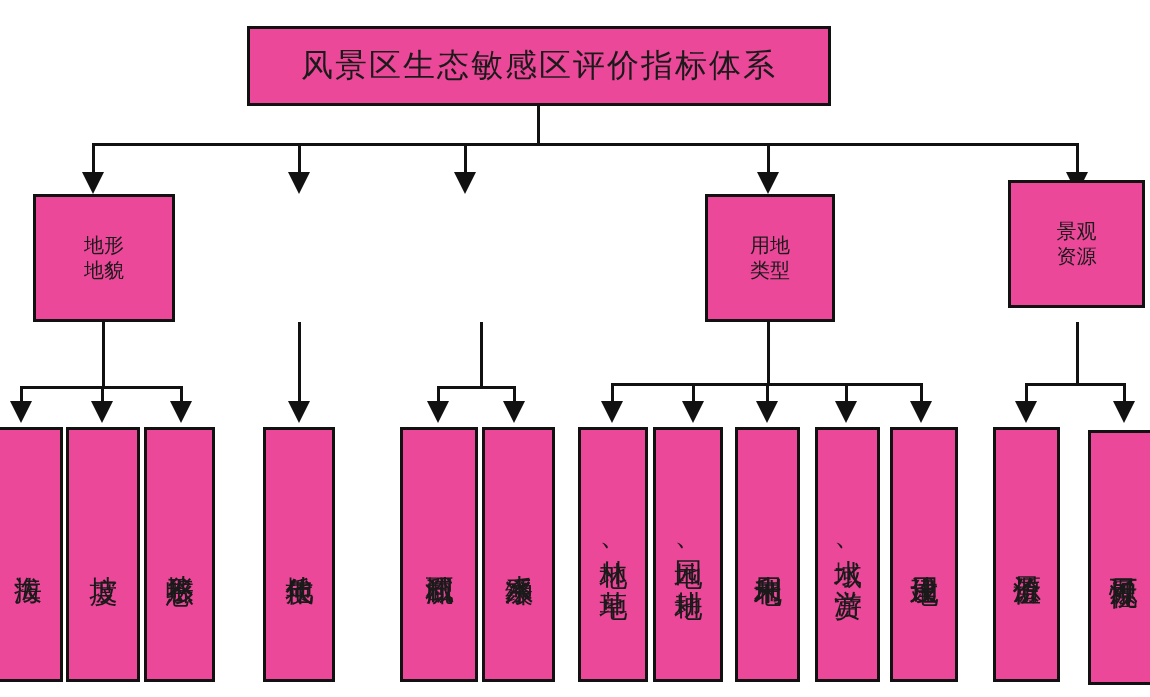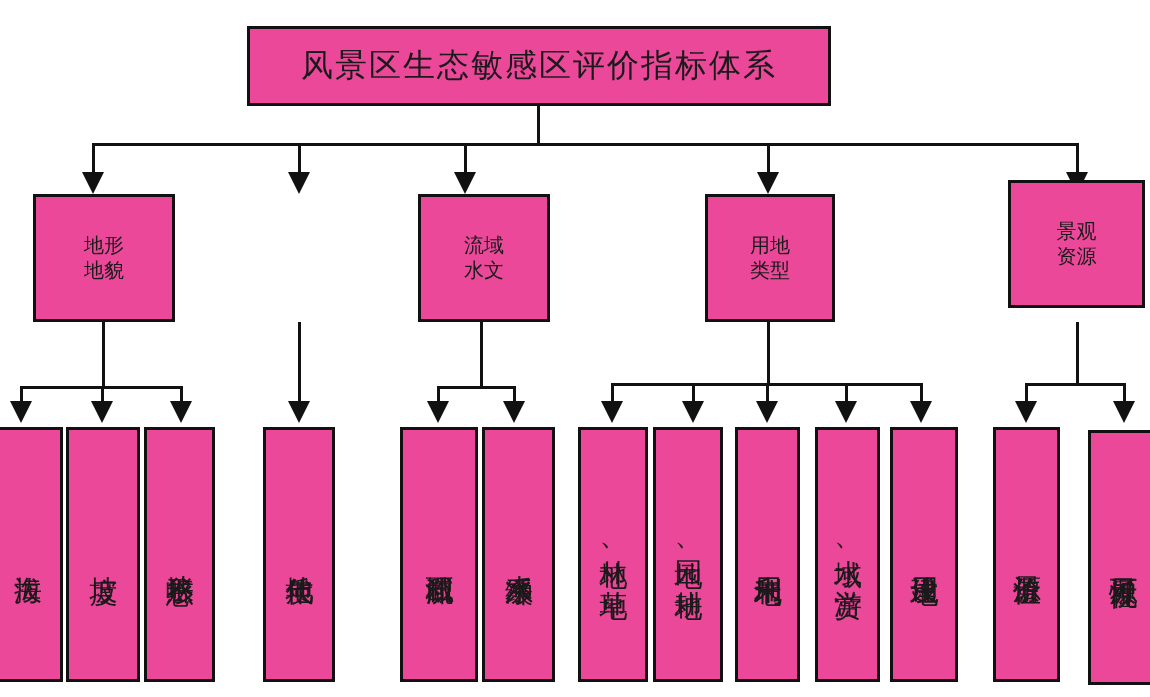--- a/index.html
+++ b/index.html
@@ -102,24 +102,20 @@
 
   <div class="vline" style="left:1076px; top:143px; height:32px;"></div>
   <div class="arrow" style="left:1066px; top:172px;"></div>
 
   <div class="box box-l2" style="left:33px; top:194px; width:142px; height:128px;">
     <span>地形
 地貌</span>
   </div>
 
 
-  <div class="box box-l2" style="left:418px; top:194px; width:132px; height:128px;">
-    <span>流域
-水文</span>
-  </div>
 
   <div class="box box-l2" style="left:705px; top:194px; width:130px; height:128px;">
     <span>用地
 类型</span>
   </div>
 
   <div class="box box-l2" style="left:1008px; top:180px; width:137px; height:128px;">
     <span>景观
 资源</span>
   </div>

